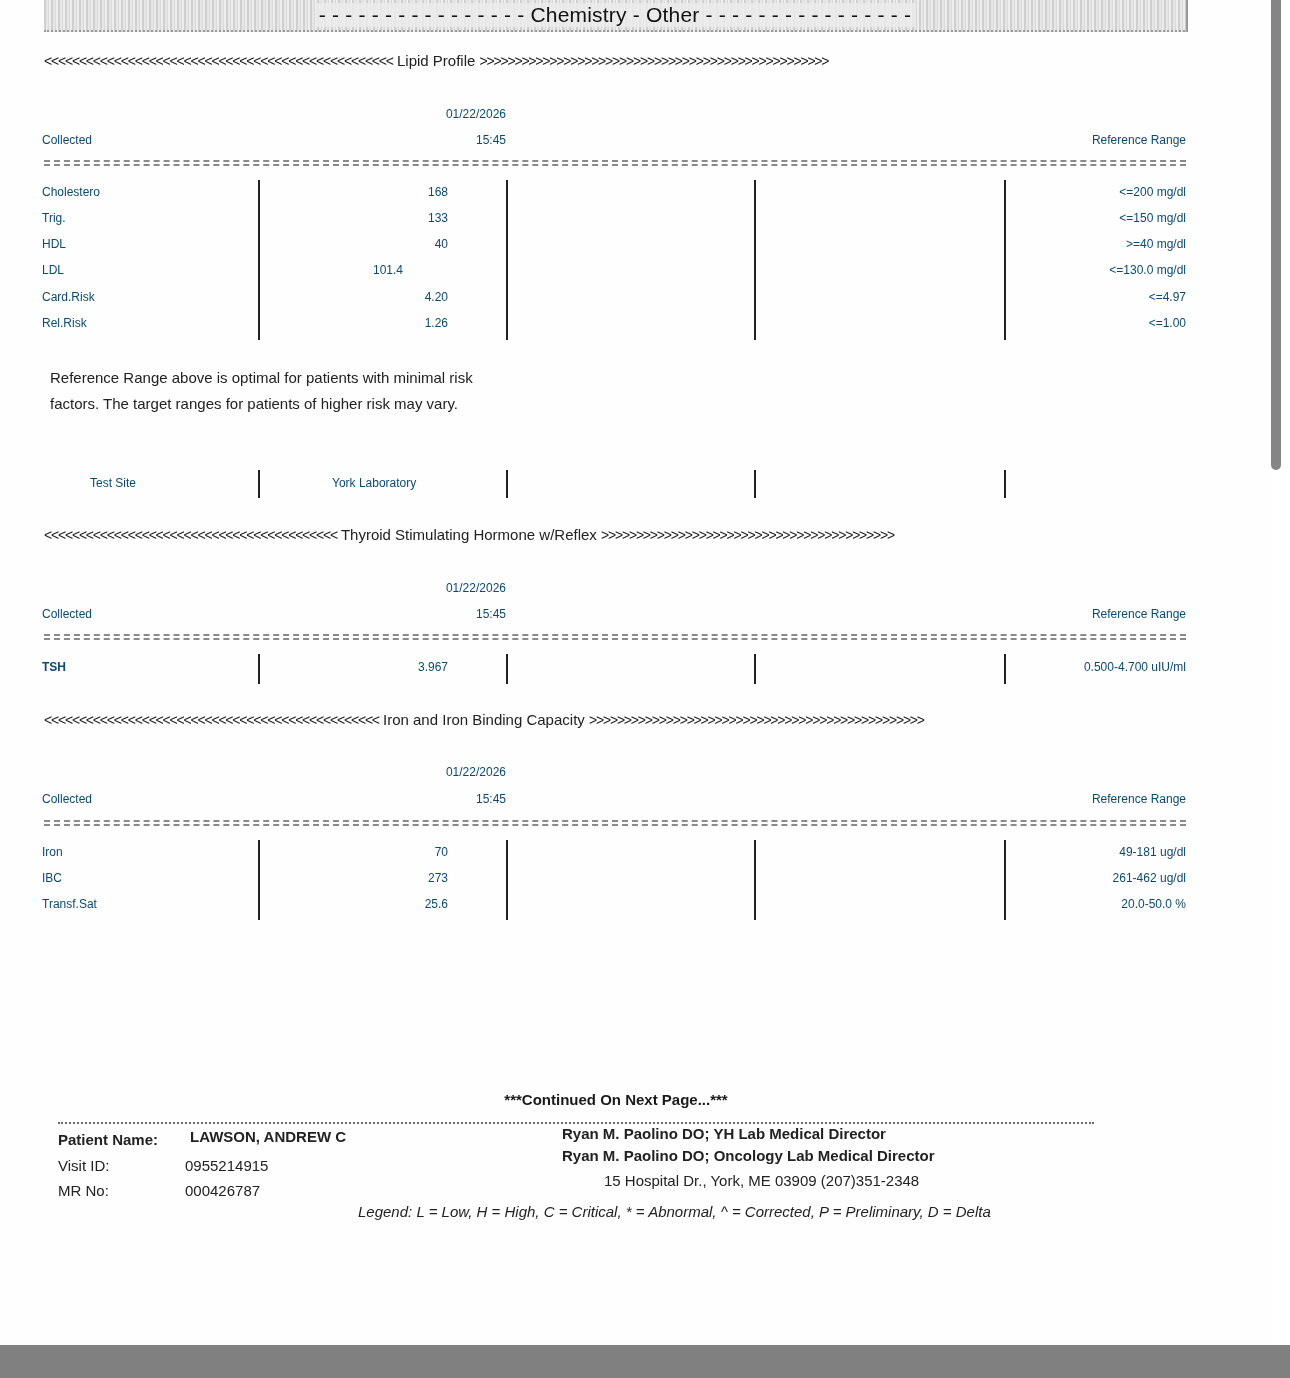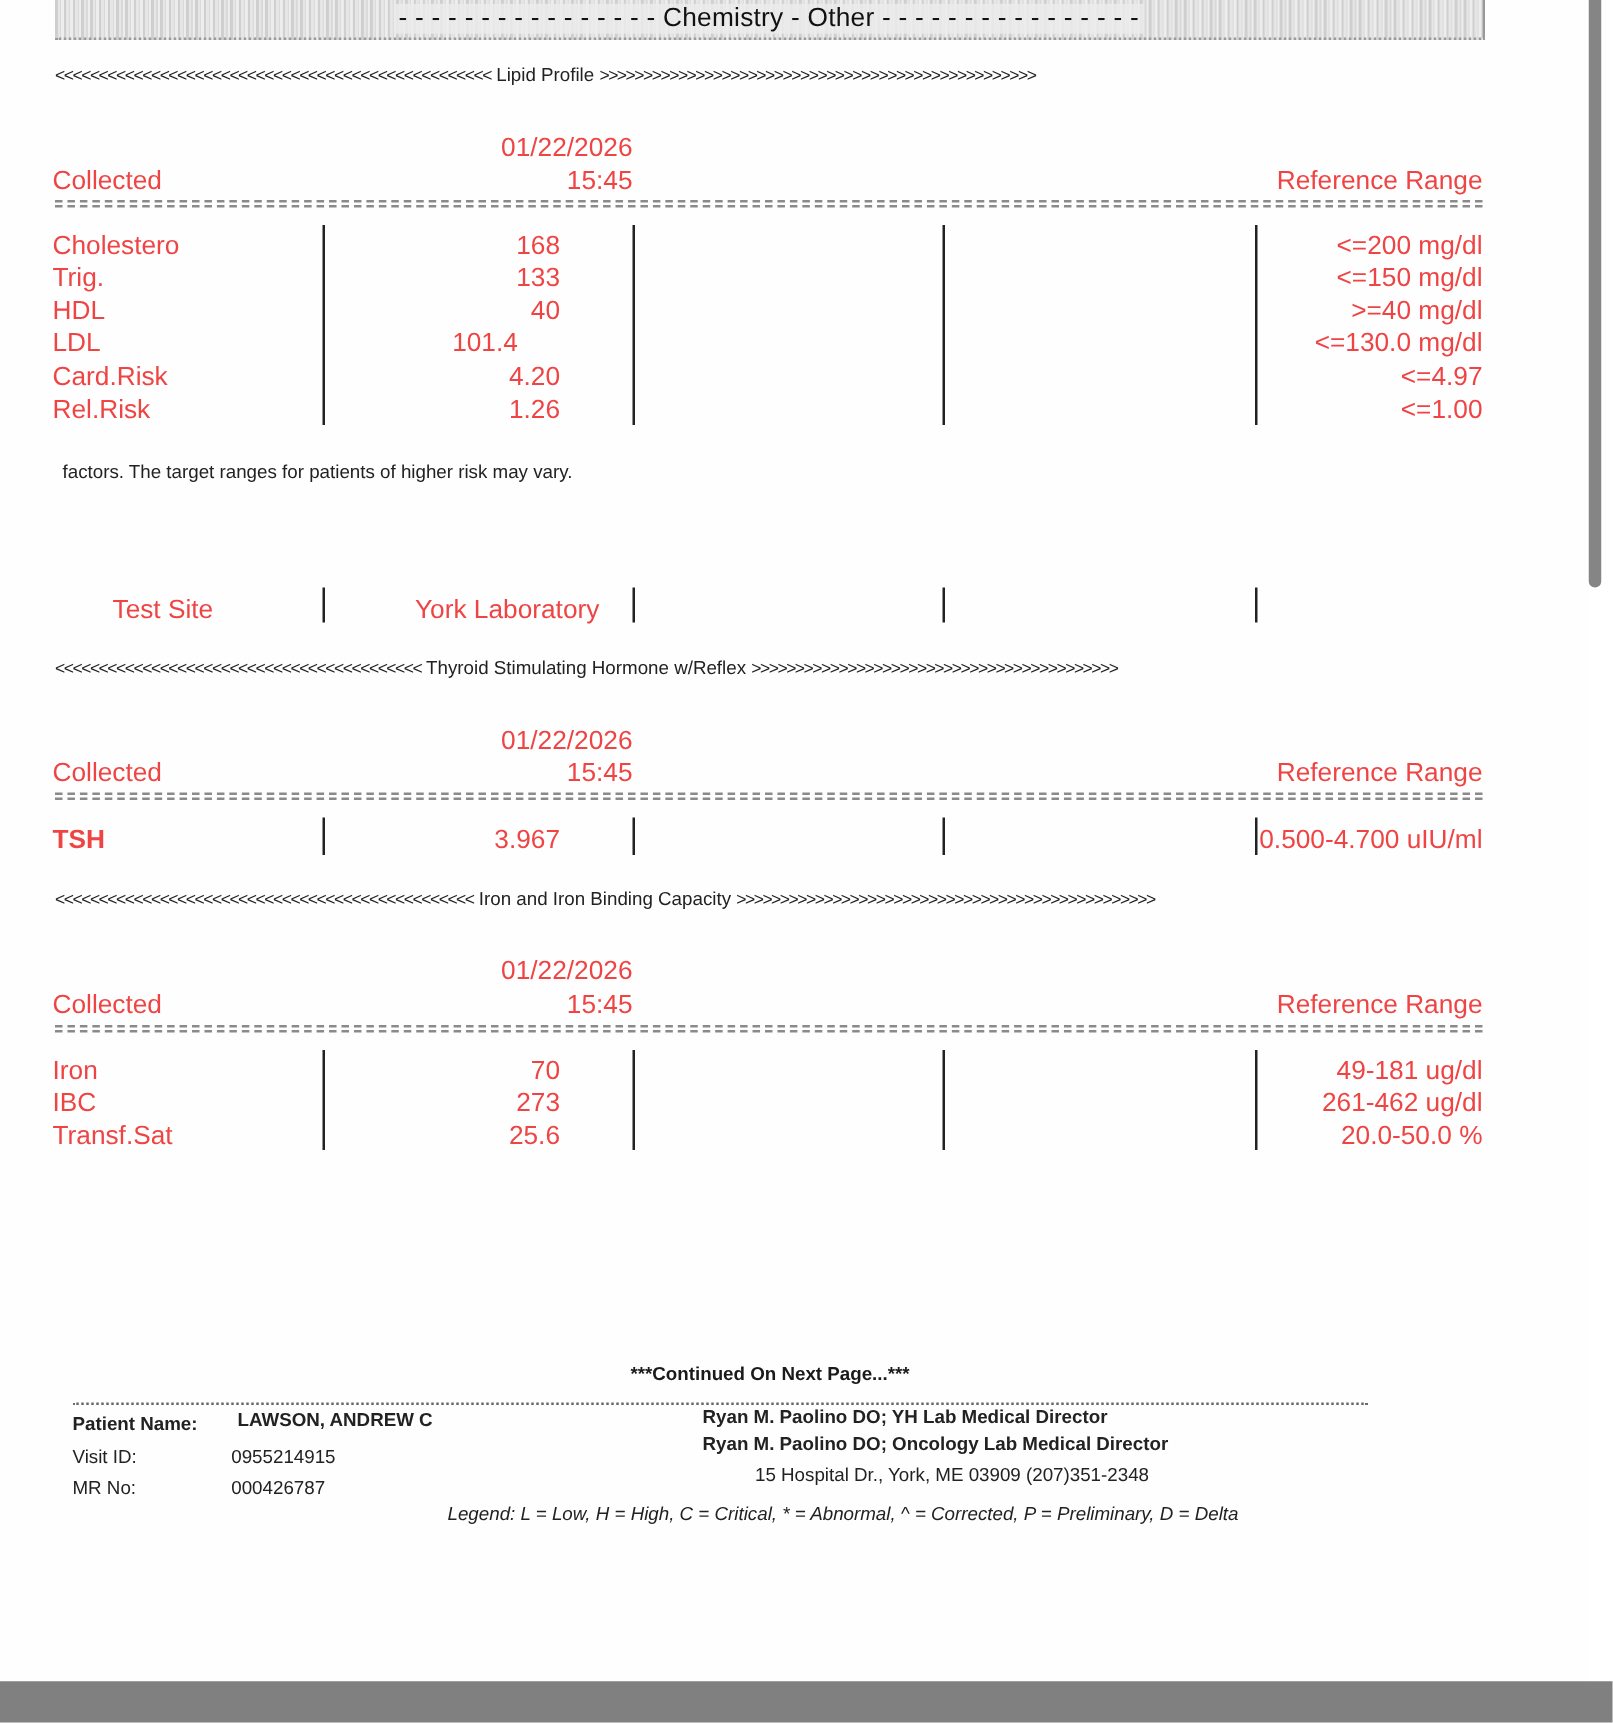--- a/index.html
+++ b/index.html
@@ -24,21 +24,21 @@
     background:rgba(235,235,235,0.85);
     font-size:21px; color:#111; padding:0 4px; letter-spacing:0.2px;
     white-space:nowrap;
   }
 
   .section-head {
     left:44px; font-size:15px; color:#222; white-space:nowrap; letter-spacing:0;
   }
   .section-head .arr { letter-spacing:-1.2px; font-size:14px; }
 
-  .txt { font-size:21px; color:#ef4444; white-space:nowrap; }
+  .txt { font-size:12px; color:#0c4a6e; white-space:nowrap; }
   .right { text-align:right; }
   .eqline {
     left:44px; width:1142px; height:5px;
     border-top:2px dashed #8a8a8a; border-bottom:2px dashed #8a8a8a;
     box-sizing:border-box; height:6px;
   }
   .vbar { width:2px; background:#222; }
 
   .row-label { left:42px; }
   .val { width:120px; text-align:right; }
@@ -108,20 +108,21 @@
       <span class="abs txt right" style="left:986px; width:200px;">&lt;=4.97</span>
     </div>
     <div class="abs" style="top:316px; left:0; width:1200px; height:20px;">
       <span class="abs txt row-label">Rel.Risk</span>
       <span class="abs txt val" style="left:328px;">1.26</span>
       <span class="abs txt right" style="left:986px; width:200px;">&lt;=1.00</span>
     </div>
   </div>
 
   <div class="abs note" style="top:365px;">
+    <div>Reference Range above is optimal for patients with minimal risk</div>
     <div>factors. The target ranges for patients of higher risk may vary.</div>
   </div>
 
   <div class="abs txt row-label" style="top:476px;margin-left:48px;">Test Site</div>
   <div class="abs vbar" style="left:258px; top:470px; height:28px;"></div>
   <div class="abs txt" style="left:332px; top:476px;">York Laboratory</div>
   <div class="abs vbar" style="left:506px; top:470px; height:28px;"></div>
   <div class="abs vbar" style="left:754px; top:470px; height:28px;"></div>
   <div class="abs vbar" style="left:1004px; top:470px; height:28px;"></div>
 

